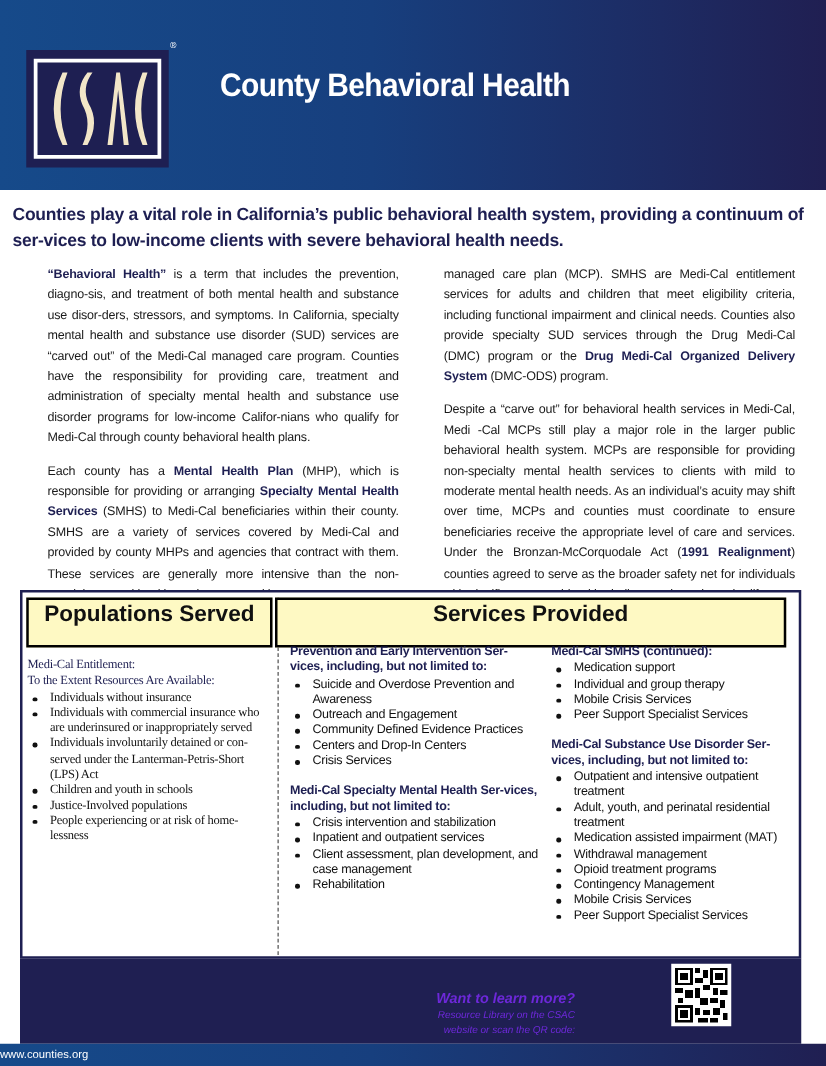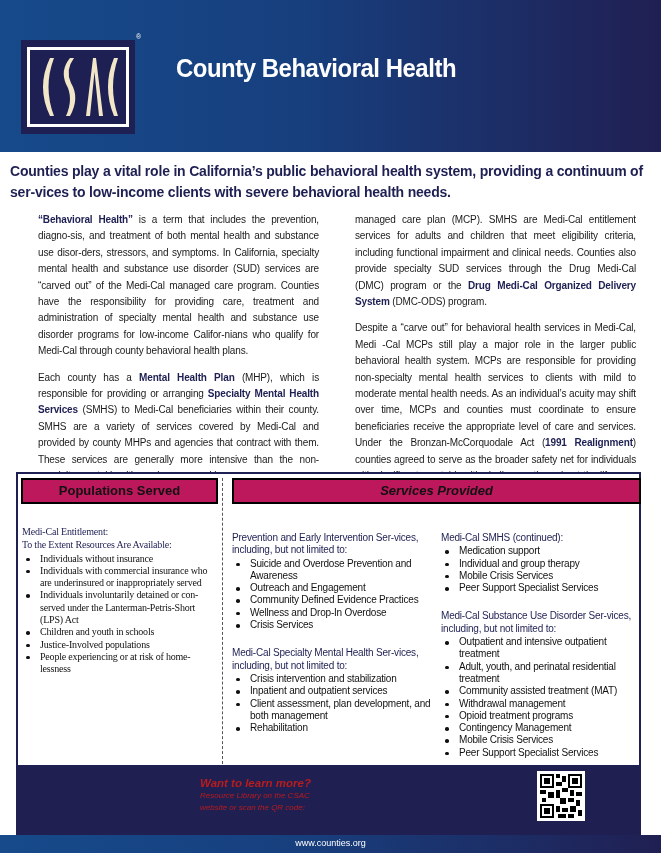--- a/index.html
+++ b/index.html
@@ -45,55 +45,55 @@
 
   .box {
     position: absolute; left: 16px; top: 472px; width: 625px; height: 295px;
     border: 2px solid #1e1f52; background: #fff;
   }
   .divider {
     position: absolute; left: 222px; top: 478px; height: 286px;
     border-left: 1px dashed #555;
   }
   .hdr {
-    position: absolute; top: 478px; height: 26px; background: #be185d;
-    border: 2px solid #000; font-size: 13px; font-weight: bold; color: #111;
+    position: absolute; top: 478px; height: 40px; background: #fef9c3;
+    border: 2px solid #000; font-size: 18px; font-weight: bold; color: #111;
     text-align: center; line-height: 22px;
   }
   .hdr-pop { left: 21px; width: 197px; }
-  .hdr-svc { left: 232px; width: 409px; font-style: italic; }
+  .hdr-svc { left: 220px; width: 409px; }
 
   .list-block { position: absolute; font-size: 10px; line-height: 12.3px; color: #111; letter-spacing: -0.2px; }
   .list-block .lbl { color: #1e1f52; margin-bottom: 1px; }
-  .list-block .lbl.bold { font-weight: normal; margin-top: 16px; }
+  .list-block .lbl.bold { font-weight: bold; }
   .list-block ul { list-style: none; margin-bottom: 12px; }
   .list-block li { position: relative; padding-left: 18px; }
   .list-block li::before {
     content: ""; position: absolute; left: 4px; top: 5px; width: 3.5px; height: 3.5px;
     background: #111; border-radius: 50%;
   }
 
   .footer-band {
     position: absolute; left: 16px; top: 767px; width: 625px; height: 68px;
     background: #1f1f52;
   }
   .learn {
-    position: absolute; left: 200px; top: 776px; width: 260px; text-align: left; color: #b91c1c;
+    position: absolute; left: 200px; top: 792px; width: 260px; text-align: right; color: #6d28d9;
   }
   .learn-title { font-size: 11.5px; font-weight: bold; font-style: italic; line-height: 14px; }
   .learn-sub { font-size: 8px; font-style: italic; line-height: 12px; }
   .qr {
     position: absolute; left: 537px; top: 771px; width: 48px; height: 50px; background: #fff; padding: 3px;
   }
   .bottom-bar {
     position: absolute; left: 0; top: 835px; width: 661px; height: 18px;
     background: linear-gradient(90deg, #164a8a 0%, #173f7e 45%, #1d2b63 80%, #201f52 100%);
   }
   .website {
-    position: absolute; left: 0; top: 836px; width: 661px; text-align: center;
+    position: absolute; left: 0; top: 836px; width: 661px; text-align: left;
     color: #fff; font-size: 9px; line-height: 14px;
   }
 </style>
 </head>
 <body>
 
 <div class="header">
   <div class="logo">
     <div class="logo-inner">
       <svg width="96" height="74" viewBox="0 0 96 74">
@@ -141,45 +141,45 @@
     <li>People experiencing or at risk of home-lessness</li>
   </ul>
 </div>
 
 <div class="list-block" style="left:232px; top:516px; width:200px;">
   <div class="lbl bold">Prevention and Early Intervention Ser-vices, including, but not limited to:</div>
   <ul>
     <li>Suicide and Overdose Prevention and Awareness</li>
     <li>Outreach and Engagement</li>
     <li>Community Defined Evidence Practices</li>
-    <li>Wellness and Drop-In Overdose</li>
+    <li>Centers and Drop-In Centers</li>
     <li>Crisis Services</li>
   </ul>
   <div class="lbl bold">Medi-Cal Specialty Mental Health Ser-vices, including, but not limited to:</div>
   <ul>
     <li>Crisis intervention and stabilization</li>
     <li>Inpatient and outpatient services</li>
-    <li>Client assessment, plan development, and both management</li>
+    <li>Client assessment, plan development, and case management</li>
     <li>Rehabilitation</li>
   </ul>
 </div>
 
 <div class="list-block" style="left:441px; top:516px; width:196px;">
   <div class="lbl bold">Medi-Cal SMHS (continued):</div>
   <ul>
     <li>Medication support</li>
     <li>Individual and group therapy</li>
     <li>Mobile Crisis Services</li>
     <li>Peer Support Specialist Services</li>
   </ul>
   <div class="lbl bold">Medi-Cal Substance Use Disorder Ser-vices, including, but not limited to:</div>
   <ul>
     <li>Outpatient and intensive outpatient treatment</li>
     <li>Adult, youth, and perinatal residential treatment</li>
-    <li>Community assisted treatment (MAT)</li>
+    <li>Medication assisted impairment (MAT)</li>
     <li>Withdrawal management</li>
     <li>Opioid treatment programs</li>
     <li>Contingency Management</li>
     <li>Mobile Crisis Services</li>
     <li>Peer Support Specialist Services</li>
   </ul>
 </div>
 
 <div class="footer-band"></div>
 <div class="learn">

